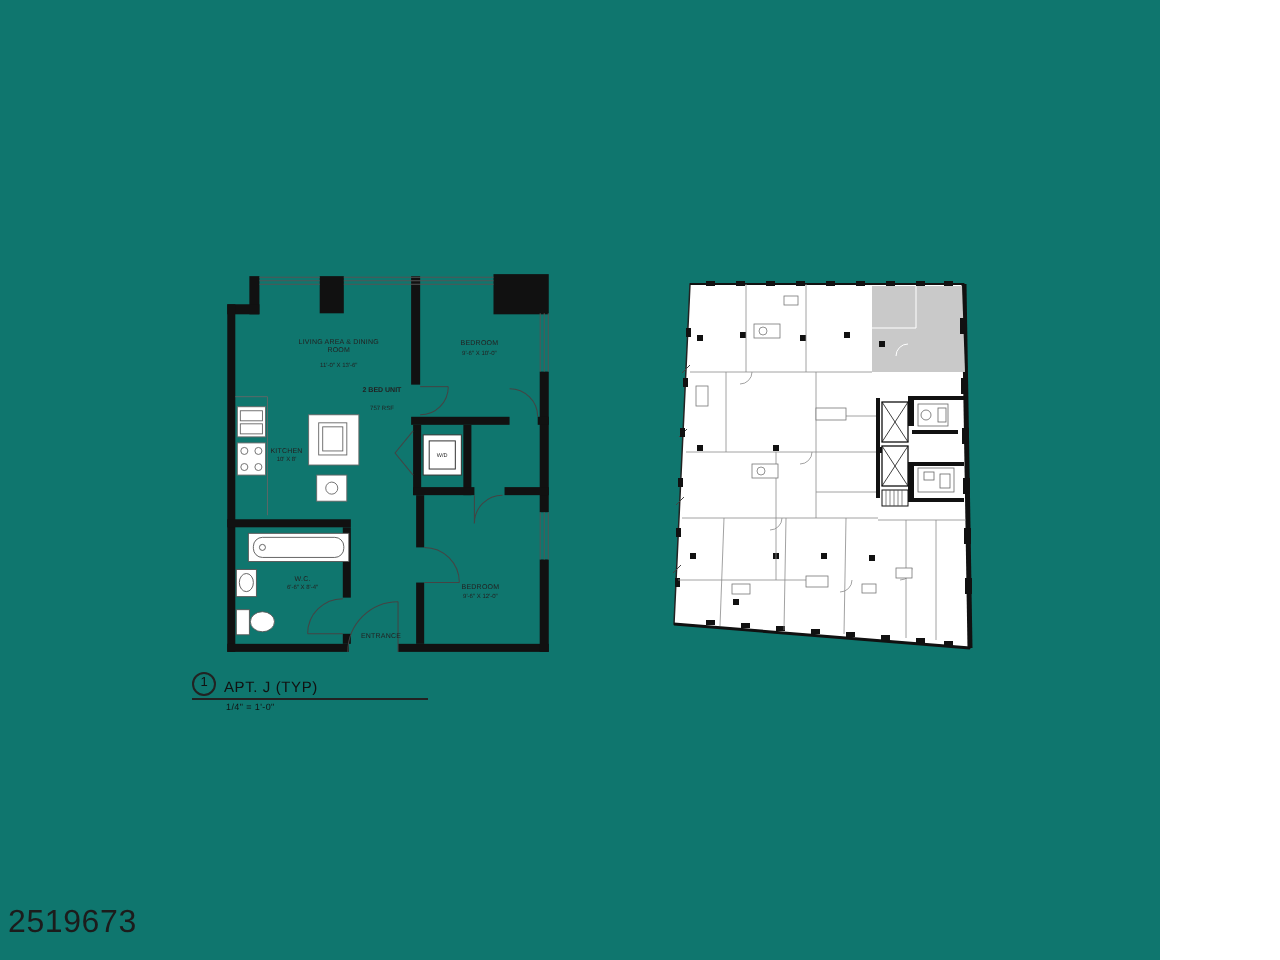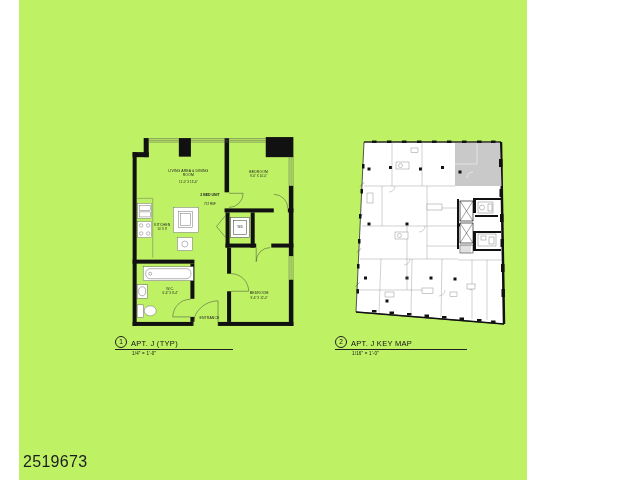--- a/index.html
+++ b/index.html
@@ -1,18 +1,18 @@
 <!DOCTYPE html>
 <html><head>
 <meta charset="utf-8">
 <style>
   html,body{margin:0;padding:0;background:#fff;}
   .canvas{
-    position:relative;width:508px;height:480px;background:#bef264;
-    font-family:"Liberation Sans", sans-serif;overflow:hidden;margin-left:19px;
+    position:relative;width:580px;height:480px;background:#0f766e;
+    font-family:"Liberation Sans", sans-serif;overflow:hidden;
   }
   .figure{position:absolute;}
   .fig-apartment{left:95px;top:123px;width:196px;height:216px;}
   .fig-keymap{left:333px;top:133px;width:160px;height:202px;}
   svg{display:block;width:100%;height:100%;}
   .caption{position:absolute;color:#111;}
   .cap-apartment{left:96px;top:336px;width:118px;}
   .cap-keymap{left:316px;top:336px;width:132px;}
   .cap-row{display:flex;align-items:flex-end;gap:4px;border-bottom:1px solid #222;padding-bottom:1px;}
   .cap-circle{
@@ -317,23 +317,16 @@
   </div>
 
   <div class="caption cap-apartment">
     <div class="cap-row">
       <span class="cap-circle">1</span>
       <span class="cap-title">APT. J (TYP)</span>
     </div>
     <div class="cap-scale">1/4" = 1'-0"</div>
   </div>
 
-  <div class="caption cap-keymap">
-    <div class="cap-row">
-      <span class="cap-circle">2</span>
-      <span class="cap-title">APT. J KEY MAP</span>
-    </div>
-    <div class="cap-scale">1/16" = 1'-0"</div>
-  </div>
 
   <div class="ref-number">2519673</div>
 
 </div>
 
 </body></html>

